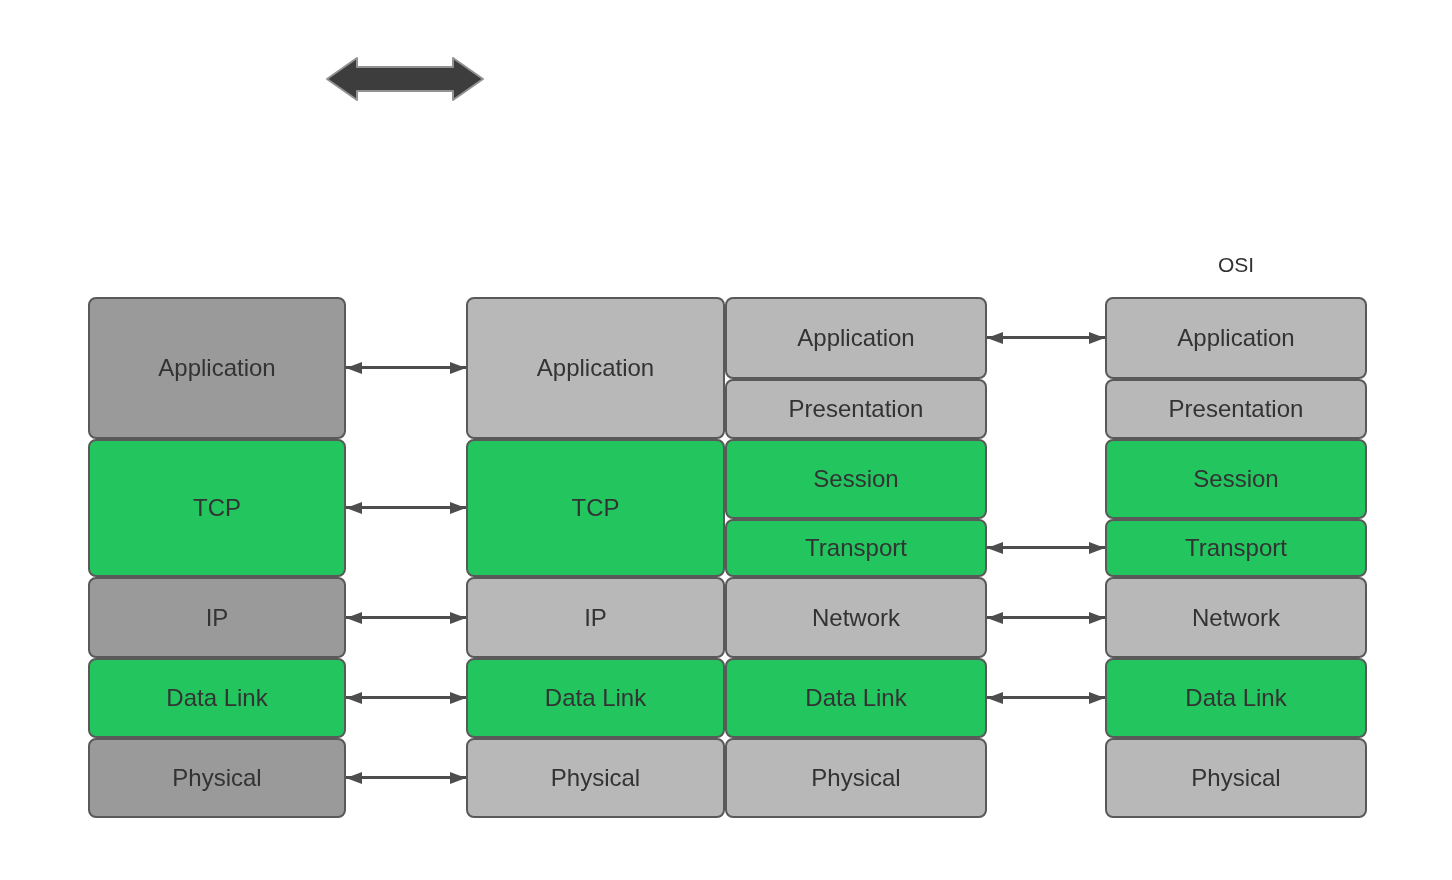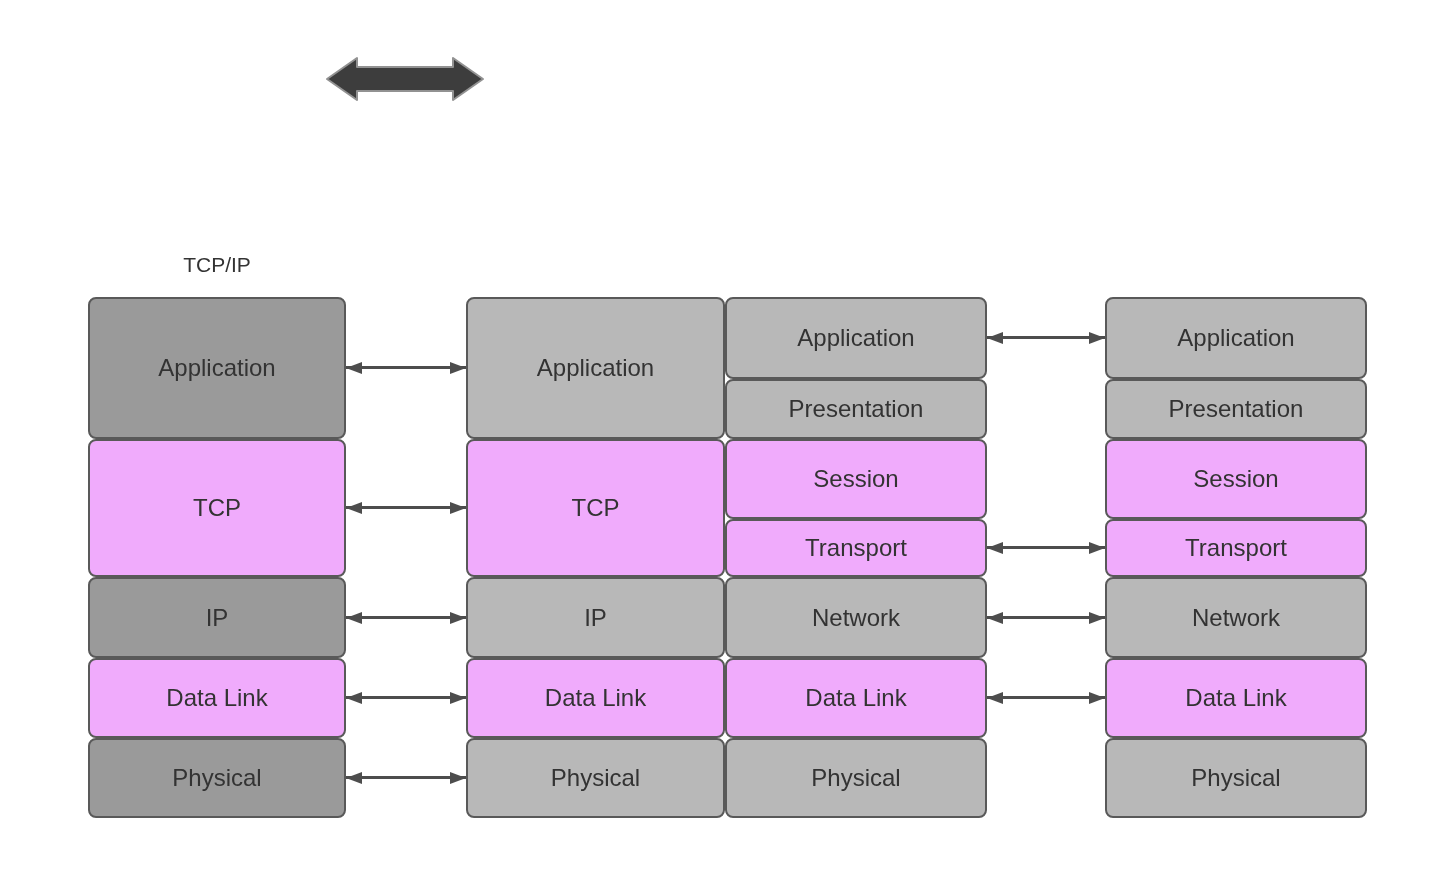--- a/index.html
+++ b/index.html
@@ -32,21 +32,21 @@
     border-radius: 8px;
     display: flex;
     align-items: center;
     justify-content: center;
     font-size: 24px;
     color: #333333;
     text-align: right;
   }
   .dark  { background: #9a9a9a; }
   .light { background: #b8b8b8; }
-  .white { background: #f0abfc; }
+  .white { background: #22c55e; }
 
   
   .conn {
     position: absolute;
     height: 3px;
     background: #4d4d4d;
   }
   .conn::before,
   .conn::after {
     content: "";
@@ -76,21 +76,21 @@
 </style>
 </head>
 <body>
 
 <div class="canvas">
 
   <svg class="top-arrow" viewBox="0 0 162 46">
     <polygon points="3,23 33,2 33,11 129,11 129,2 159,23 129,44 129,35 33,35 33,44" fill="#3d3d3d" stroke="#929292" stroke-width="2" stroke-linejoin="round"></polygon>
   </svg>
 
-  <div class="col-title" style="left:88px; width:258px; top:253px;">TCP/IP</div>
+  <div class="col-title" style="left:1105px; width:262px; top:253px;">OSI</div>
 
   <div class="box dark" style="left:88px; width:258px; top:297px; height:142px;">Application</div>
   <div class="box white" style="left:88px; width:258px; top:439px; height:138px;">TCP</div>
   <div class="box dark" style="left:88px; width:258px; top:577px; height:81px;">IP</div>
   <div class="box white" style="left:88px; width:258px; top:658px; height:80px;">Data Link</div>
   <div class="box dark" style="left:88px; width:258px; top:738px; height:80px;">Physical</div>
 
   <div class="box light" style="left:466px; width:259px; top:297px; height:142px;">Application</div>
   <div class="box white" style="left:466px; width:259px; top:439px; height:138px;">TCP</div>
   <div class="box light" style="left:466px; width:259px; top:577px; height:81px;">IP</div>

